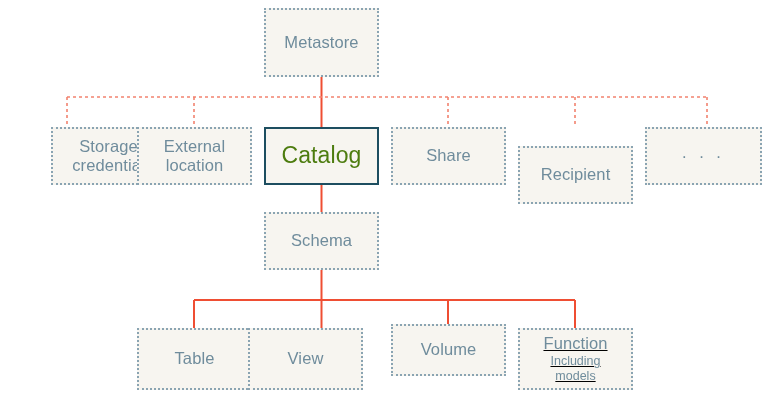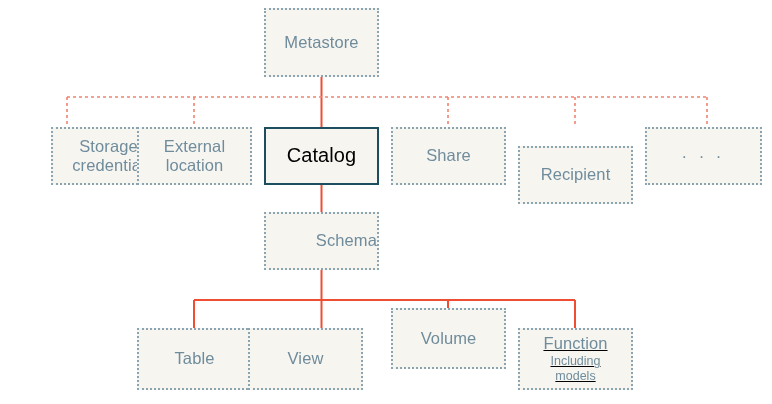--- a/index.html
+++ b/index.html
@@ -55,22 +55,22 @@
     margin-top: 1px;
     white-space: pre-line;
   }
 
   
   .node.highlight {
     border: 2px solid #1d4e60;
     z-index: 3;
   }
   .node.highlight .title {
-    color: #000000;
-    font-size: 20px;
+    color: #4d7c0f;
+    font-size: 23px;
   }
 
   
   .node .dots {
     color: #6f8c9c;
     font-size: 16.5px;
     letter-spacing: 4px;
     position: relative;
     top: -3px;
   }
@@ -127,33 +127,33 @@
   </div>
 
   <div class="node" style="left:518px; top:127px; width:115px; height:58px;margin-top:19px;">
     <span class="title">Recipient</span>
   </div>
 
   <div class="node" style="left:645px; top:127px; width:117px; height:58px;">
     <span class="dots">. . .</span>
   </div>
 
-  <div class="node" style="left:264px; top:212px; width:115px; height:58px;align-items:flex-end;">
+  <div class="node" style="left:264px; top:212px; width:115px; height:58px;">
     <span class="title">Schema</span>
   </div>
 
   <div class="node" style="left:137px; top:328px; width:115px; height:62px;justify-content:center;">
     <span class="title">Table</span>
   </div>
 
   <div class="node" style="left:248px; top:328px; width:115px; height:62px;">
     <span class="title">View</span>
   </div>
 
-  <div class="node" style="left:391px; top:308px; width:115px; height:61px;">
+  <div class="node" style="left:391px; top:324px; width:115px; height:52px;">
     <span class="title">Volume</span>
   </div>
 
   <div class="node" style="left:518px; top:328px; width:115px; height:62px;text-decoration:underline;">
     <span class="title">Function</span>
     <span class="subtitle">Including
 models</span>
   </div>
 
 </div>

